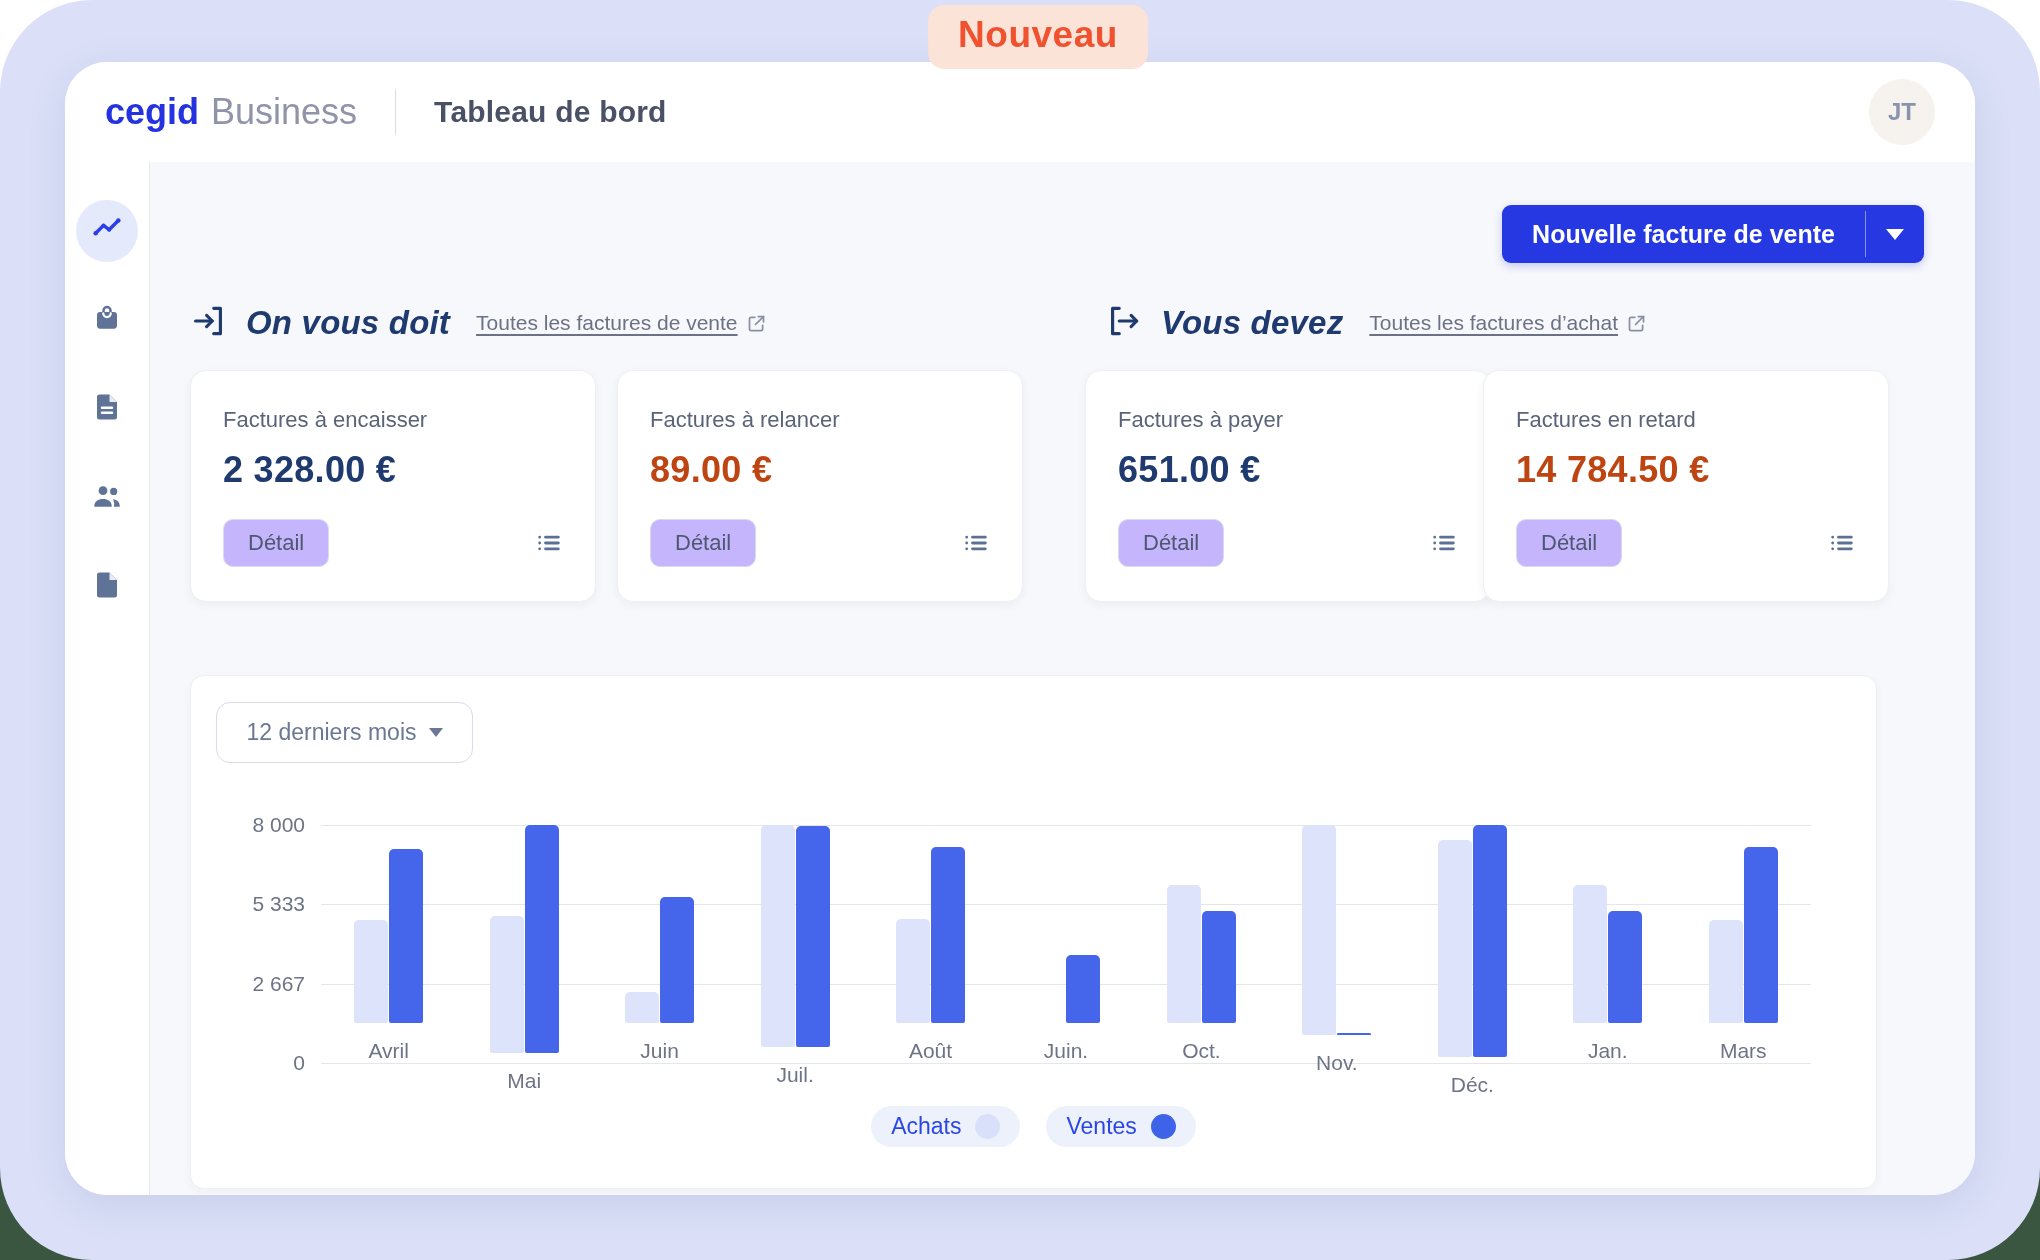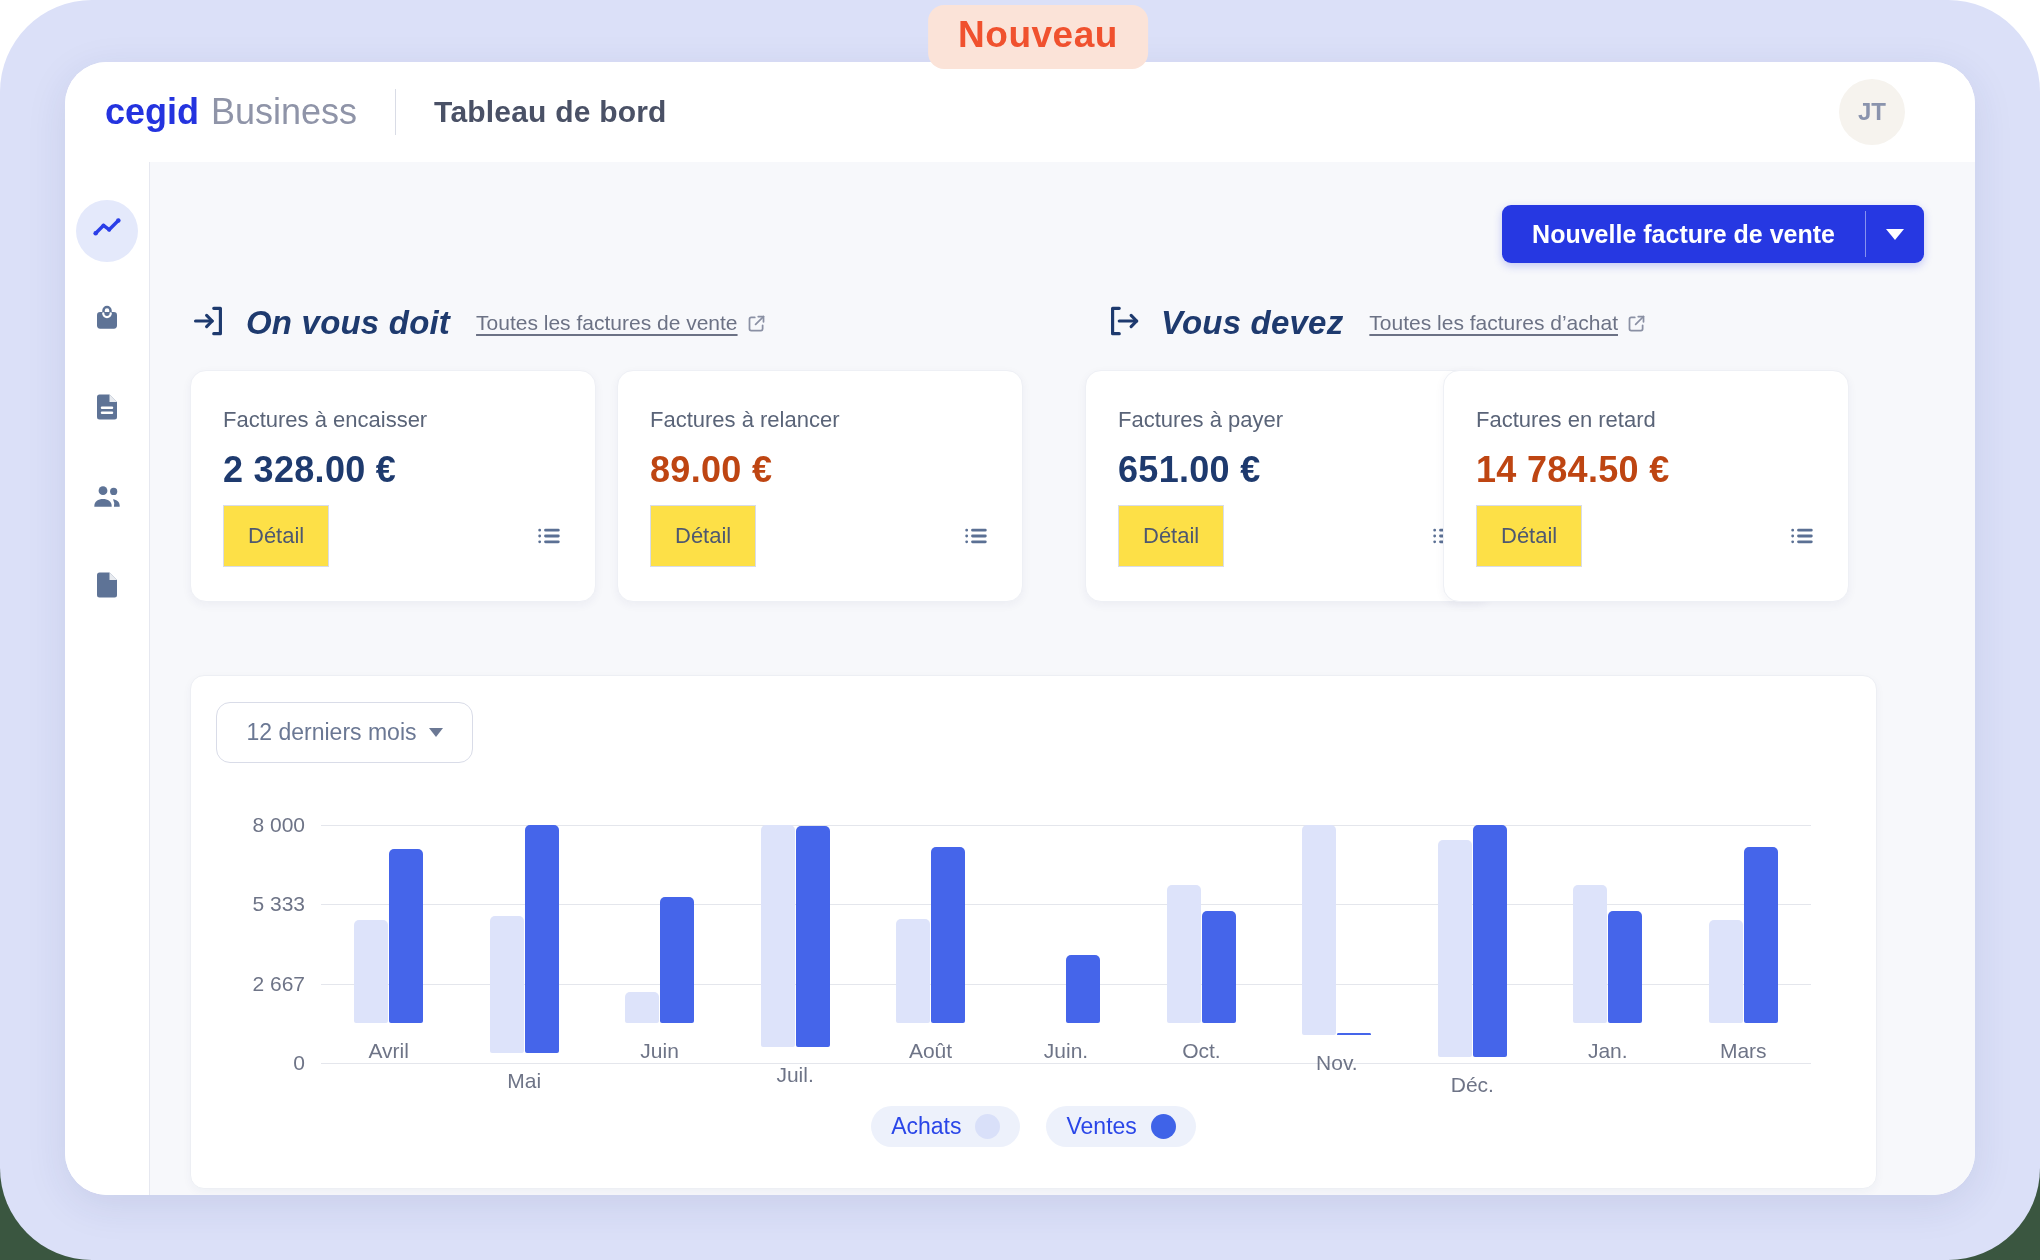--- a/index.html
+++ b/index.html
@@ -17,21 +17,21 @@
     padding:9px 30px 13px; border-radius:16px; z-index:5; letter-spacing:.5px;
   }
 
   .app {
     position:absolute; left:65px; top:62px; width:1910px; height:1133px;
     background:#ffffff; border-radius:42px; overflow:hidden;
     box-shadow:0 10px 40px rgba(40,50,110,.10);
   }
 
   
-  .app-header { height:100px; display:flex; align-items:center; padding:0 70px 0 40px; background:#fff; }
+  .app-header { height:100px; display:flex; align-items:center; padding:0 40px 0 40px; background:#fff; }
   .brand { display:flex; align-items:baseline; gap:12px; }
   .brand-bold { color:#2433DF; font-weight:bold; font-size:36px; }
   .brand-reg  { color:#8F94A8; font-size:36px; }
   .hdr-divider { width:1px; height:46px; background:#D9DCE6; margin:0 38px; }
   .page-title { color:#4A5166; font-size:30px; font-weight:bold; letter-spacing:.2px; }
   .hdr-spacer { flex:1; }
   .avatar { width:66px; height:66px; border-radius:50%; background:#F6F3EE;
     display:flex; align-items:center; justify-content:center;
     color:#8A93AD; font-weight:bold; font-size:24px; }
 
@@ -58,28 +58,28 @@
   .section-head.left { left:40px; }
   .section-head.right { left:955px; }
   .section-title { color:#1E3A6E; font-size:33px; font-weight:bold; letter-spacing:.2px;font-style:italic; }
   .section-link { display:flex; align-items:center; gap:8px; margin-left:8px; cursor:pointer; }
   .section-link span { color:#6C7285; font-size:21px; text-decoration:underline; text-underline-offset:4px; }
 
   
   .card { position:absolute; top:208px; width:406px; height:232px; background:#fff;
     border:1px solid #EEF0F5; border-radius:16px; padding:36px 32px 0 32px;
     box-shadow:0 3px 10px rgba(35,48,100,.05); }
-  .card.c1 { left:40px; } .card.c2 { left:467px; } .card.c3 { left:935px; } .card.c4 { left:1293px; }
+  .card.c1 { left:40px; } .card.c2 { left:467px; } .card.c3 { left:935px; } .card.c4 { left:1333px; }
   .card-title { color:#5A6478; font-size:22px; }
   .card-amount { margin-top:16px; font-size:36px; font-weight:bold; letter-spacing:.3px; }
   .card-amount.navy { color:#1E3A6E; }
   .card-amount.orange { color:#BE4512; }
   .card-foot { position:absolute; left:32px; right:32px; bottom:34px; display:flex; align-items:center; justify-content:space-between; }
-  .detail-btn { background:#fde047; border:1px solid #D8DCE8; border-radius:0; color:#4E5870;
-    font-size:22px; font-family:inherit; padding:17px 24px; cursor:pointer; }
+  .detail-btn { background:#c4b5fd; border:1px solid #D8DCE8; border-radius:10px; color:#4E5870;
+    font-size:22px; font-family:inherit; padding:10px 24px; cursor:pointer; }
   .list-icon { cursor:pointer; display:flex; }
 
   
   .chart-card { position:absolute; left:40px; top:513px; width:1687px; height:514px;
     background:#fff; border:1px solid #EDEFF4; border-radius:14px;
     box-shadow:0 3px 10px rgba(35,48,100,.04); }
   .period-btn { position:absolute; left:25px; top:26px; width:257px; height:61px;
     border:1px solid #D9DCE8; border-radius:14px; background:#fff; cursor:pointer;
     display:flex; align-items:center; justify-content:center; gap:12px;
     color:#6B7894; font-size:23px; font-family:inherit; }

